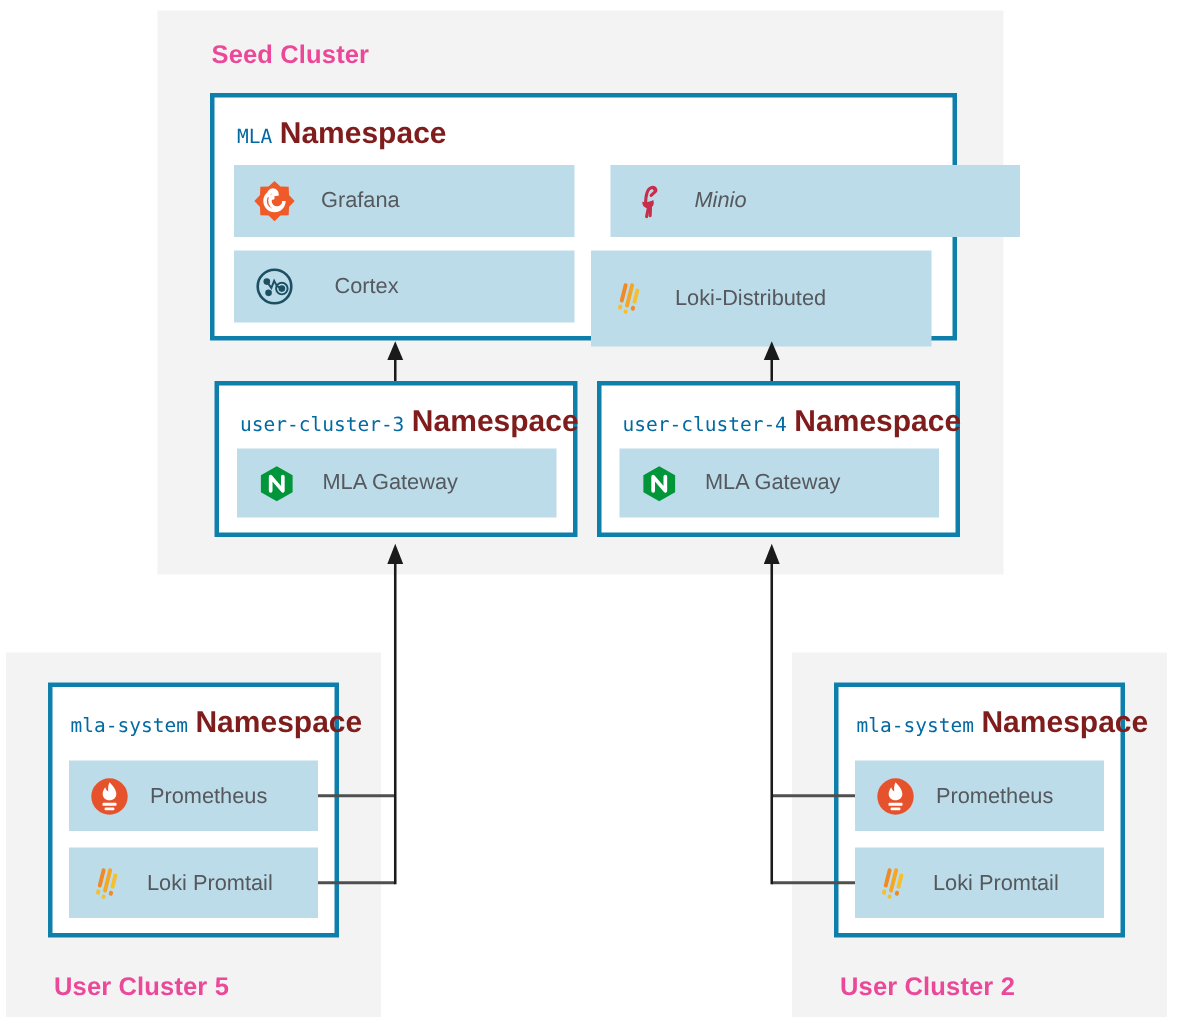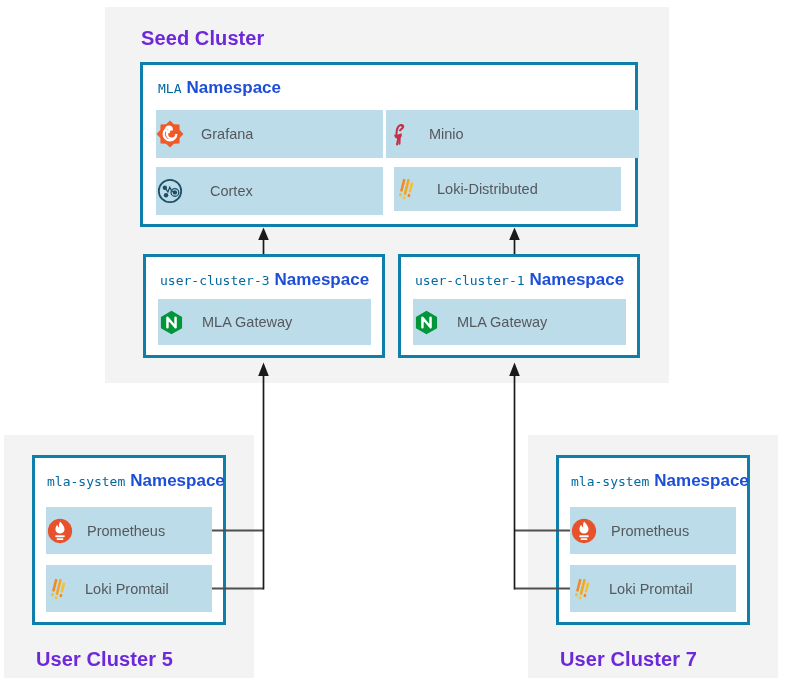--- a/index.html
+++ b/index.html
@@ -2,36 +2,36 @@
 <html><head>
 <meta charset="utf-8">
 <style>
   html,body{margin:0;padding:0;background:#fff;}
   .canvas{
     position:relative;width:786px;height:686px;background:#ffffff;
     font-family:"Liberation Sans",sans-serif;overflow:hidden;
   }
   .cluster{position:absolute;background:#f3f3f3;}
   .cluster-label{
-    position:absolute;font-size:20px;font-weight:700;color:#6d28d9;
+    position:absolute;font-size:17px;font-weight:700;color:#ec4899;
     letter-spacing:.1px;white-space:nowrap;
   }
   .ns-box{
     position:absolute;background:#ffffff;border:3px solid #0e7fab;
     box-sizing:border-box;
   }
   .ns-hdr{position:absolute;white-space:nowrap;}
   .ns-code{
     font-family:"DejaVu Sans Mono","Liberation Mono",monospace;
     font-size:13px;color:#0369a1;
   }
-  .ns-suffix{font-size:17px;font-weight:700;color:#1d4ed8;margin-left:5px;}
+  .ns-suffix{font-size:20px;font-weight:700;color:#7f1d1d;margin-left:5px;}
   .svc{
     position:absolute;background:#bddcea;box-sizing:border-box;
-    display:flex;align-items:center;gap:17px;
+    display:flex;align-items:center;padding-left:13px;gap:17px;
   }
   .svc-label{font-size:14.5px;color:#55585c;white-space:nowrap;}
   .svc-icon{flex:0 0 auto;display:flex;align-items:center;}
   .wires{position:absolute;left:0;top:0;pointer-events:none;}
 </style>
 </head>
 <body>
 
 <div class="canvas">
 
@@ -46,21 +46,21 @@
   <div class="svc" style="left:156px;top:110px;width:227px;height:48px;">
     <span class="svc-icon">
       <svg viewBox="0 0 24 24" width="28" height="28">
         <path fill="#F05A28" d="M23.5,12 L20.3,15.4 L20.1,20.1 L15.4,20.3 L12,23.5 L8.6,20.3 L3.9,20.1 L3.7,15.4 L0.5,12 L3.7,8.6 L3.9,3.9 L8.6,3.7 L12,0.5 L15.4,3.7 L20.1,3.9 L20.3,8.6 Z"></path>
         <path fill="none" stroke="#ffffff" stroke-width="2" stroke-linecap="round" d="M12 6.6 A5.4 5.4 0 1 0 17.4 12 A4 4 0 1 1 13.4 8 A2.3 2.3 0 1 0 11.1 10.3"></path>
       </svg>
     </span>
     <span class="svc-label">Grafana</span>
   </div>
 
-  <div class="svc" style="left:386px;top:110px;width:253px;height:48px;">
+  <div class="svc" style="left:407px;top:110px;width:273px;height:48px;font-style:italic;">
     <span class="svc-icon">
       <svg viewBox="0 0 24 24" width="26" height="26">
         <g fill="none" stroke="#C72E49" stroke-width="1.9" stroke-linecap="round">
           <path d="M9.6 14 C9.6 8 10.6 4.3 13.4 3.7 C15.5 3.3 16.5 5 15.5 6.3 L13 8.6"></path>
           <path d="M12.4 21 L12.6 16.2"></path>
           <path d="M10.2 21.6 L11.3 16.2"></path>
         </g>
         <path fill="#C72E49" d="M7.6 12.4 C7.4 15.4 9.9 16.9 12.2 16.3 C14.5 15.7 15.1 13.5 14.3 11.4 C12 12.7 9.6 12.9 7.6 12.4 Z"></path>
         <circle cx="14.6" cy="4.9" r="0.7" fill="#C72E49"></circle>
       </svg>
@@ -75,21 +75,21 @@
         <path d="M7.6 9.2 L10.2 12.8 L11.8 8.8 L13.4 11.8 L16.2 13.2" fill="none" stroke="#1D4F63" stroke-width="1.1"></path>
         <circle cx="7.6" cy="9.2" r="1.9" fill="#1D4F63"></circle>
         <circle cx="8.6" cy="15.6" r="1.9" fill="#1D4F63"></circle>
         <circle cx="16.2" cy="13.2" r="1.9" fill="#1D4F63"></circle>
         <circle cx="16.2" cy="13.2" r="3.3" fill="none" stroke="#1D4F63" stroke-width="1.1"></circle>
       </svg>
     </span>
     <span class="svc-label">Cortex</span>
   </div>
 
-  <div class="svc" style="left:394px;top:167px;width:227px;height:44px;">
+  <div class="svc" style="left:394px;top:167px;width:227px;height:64px;">
     <span class="svc-icon">
       <svg viewBox="0 0 24 24" width="26" height="26">
         <g transform="rotate(14 12 12)">
           <rect x="6.2" y="3.6" width="2.4" height="12" rx="1" fill="#F08A24"></rect>
           <rect x="6.2" y="17" width="2.4" height="3.2" rx="1" fill="#F5C02E"></rect>
           <rect x="10.1" y="2.6" width="2.4" height="15.2" rx="1" fill="#F5A623"></rect>
           <rect x="10.1" y="19.2" width="2.4" height="2.6" rx="1" fill="#F5C02E"></rect>
           <rect x="14" y="5" width="2.4" height="9.4" rx="1" fill="#F5C02E"></rect>
           <rect x="14" y="15.9" width="2.4" height="3" rx="1" fill="#F08A24"></rect>
         </g>
@@ -107,21 +107,21 @@
       <svg viewBox="0 0 24 24" width="27" height="27">
         <polygon points="12,1.6 21.4,7 21.4,17 12,22.4 2.6,17 2.6,7" fill="#009639"></polygon>
         <path d="M8.4 16.2 V7.8 L15.6 16.2 V7.8" fill="none" stroke="#ffffff" stroke-width="2.2" stroke-linecap="round" stroke-linejoin="round"></path>
       </svg>
     </span>
     <span class="svc-label">MLA Gateway</span>
   </div>
 
   <div class="ns-box" style="left:398px;top:254px;width:242px;height:104px;"></div>
   <div class="ns-hdr" style="left:415px;top:270px;">
-    <span class="ns-code">user-cluster-1</span><span class="ns-suffix">Namespace</span>
+    <span class="ns-code">user-cluster-4</span><span class="ns-suffix">Namespace</span>
   </div>
   <div class="svc" style="left:413px;top:299px;width:213px;height:46px;">
     <span class="svc-icon">
       <svg viewBox="0 0 24 24" width="27" height="27">
         <polygon points="12,1.6 21.4,7 21.4,17 12,22.4 2.6,17 2.6,7" fill="#009639"></polygon>
         <path d="M8.4 16.2 V7.8 L15.6 16.2 V7.8" fill="none" stroke="#ffffff" stroke-width="2.2" stroke-linecap="round" stroke-linejoin="round"></path>
       </svg>
     </span>
     <span class="svc-label">MLA Gateway</span>
   </div>
@@ -183,21 +183,21 @@
           <rect x="6.2" y="17" width="2.4" height="3.2" rx="1" fill="#F5C02E"></rect>
           <rect x="10.1" y="2.6" width="2.4" height="15.2" rx="1" fill="#F5A623"></rect>
           <rect x="10.1" y="19.2" width="2.4" height="2.6" rx="1" fill="#F5C02E"></rect>
           <rect x="14" y="5" width="2.4" height="9.4" rx="1" fill="#F5C02E"></rect>
           <rect x="14" y="15.9" width="2.4" height="3" rx="1" fill="#F08A24"></rect>
         </g>
       </svg>
     </span>
     <span class="svc-label">Loki Promtail</span>
   </div>
-  <div class="cluster-label" style="left:560px;top:648px;">User Cluster 7</div>
+  <div class="cluster-label" style="left:560px;top:648px;">User Cluster 2</div>
 
   <svg class="wires" width="786" height="686" viewBox="0 0 786 686">
 
     <line x1="263.5" y1="254" x2="263.5" y2="238" stroke="#1a1a1a" stroke-width="1.7"></line>
     <polygon points="258.2,240 263.5,227.5 268.8,240" fill="#1a1a1a"></polygon>
     <line x1="514.5" y1="254" x2="514.5" y2="238" stroke="#1a1a1a" stroke-width="1.7"></line>
     <polygon points="509.2,240 514.5,227.5 519.8,240" fill="#1a1a1a"></polygon>
 
     <line x1="212" y1="530.5" x2="263.5" y2="530.5" stroke="#4f4f4f" stroke-width="2"></line>
     <line x1="212" y1="588.5" x2="263.5" y2="588.5" stroke="#4f4f4f" stroke-width="2"></line>

